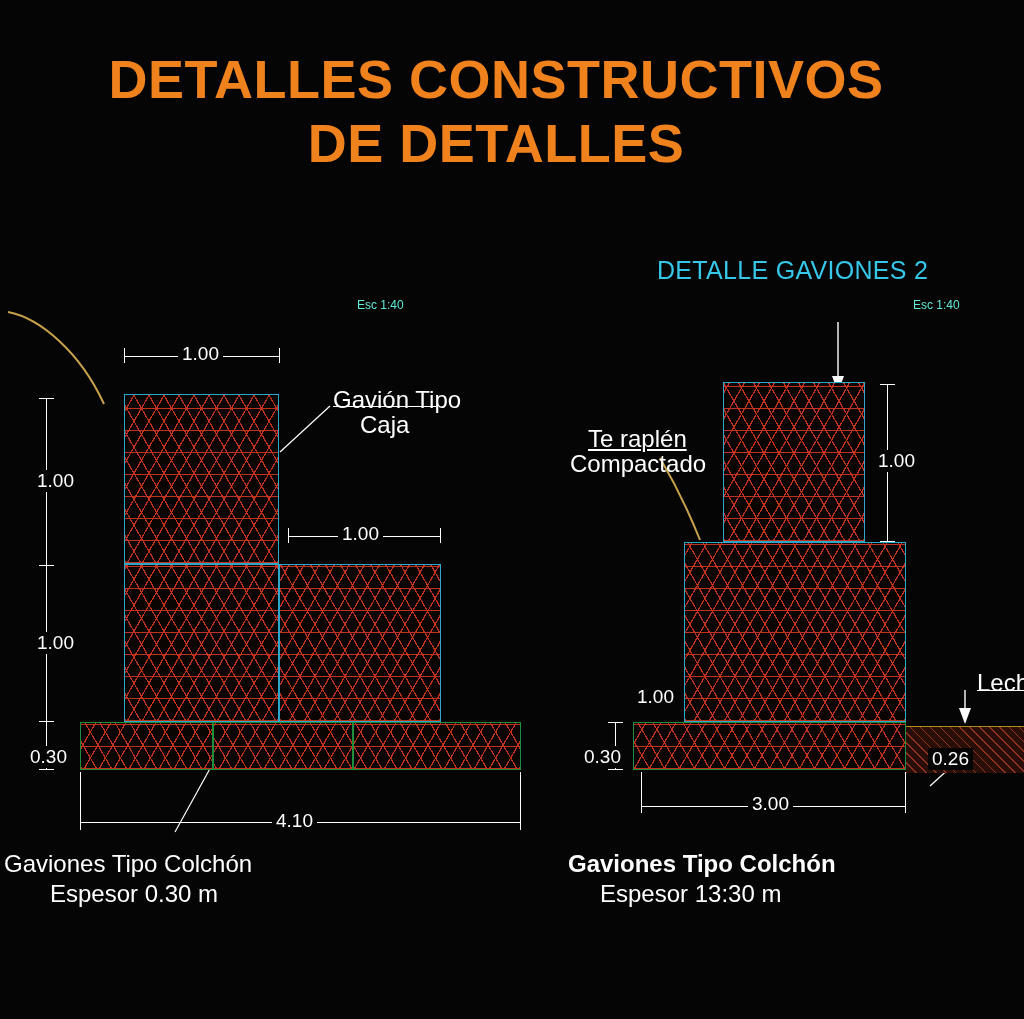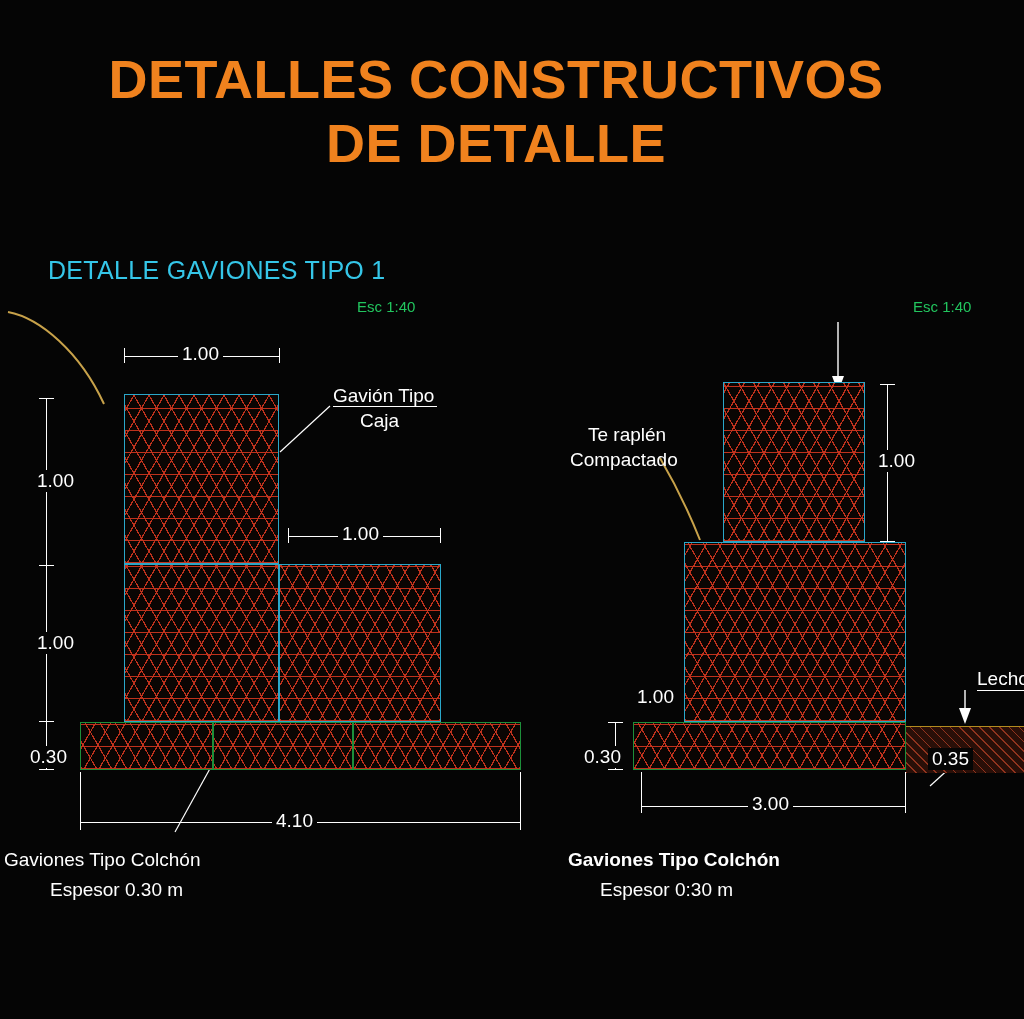--- a/index.html
+++ b/index.html
@@ -41,22 +41,22 @@
   
   .panel-title {
     position: absolute;
     color: #35c6e8;
     font-size: 25px;
     letter-spacing: 0.3px;
     white-space: nowrap;
   }
   .panel-scale {
     position: absolute;
-    color: #22c55e;
-    font-size: 15px;
+    color: #5eead4;
+    font-size: 12px;
     white-space: nowrap;
   }
 
   
   .gabion {
     position: absolute;
     border: 1.6px solid #2aa7c9;
     background-color: #0a0503;
     background-image:
       repeating-linear-gradient(60deg, rgba(200,52,30,.95) 0 1.2px, transparent 1.2px 13px),
@@ -113,46 +113,46 @@
     position: absolute;
     color: #ffffff;
     font-size: 19px;
     white-space: nowrap;
     background: #050505;
     padding: 0 4px;
   }
   .note {
     position: absolute;
     color: #ffffff;
-    font-size: 19px;
+    font-size: 24px;
     line-height: 1.3;
     white-space: nowrap;
   }
   .note.bold { font-weight: bold; }
   svg.overlay {
     position: absolute;
     left: 0; top: 0;
     width: 1024px;
     height: 1019px;
     pointer-events: none;
   }
 </style>
 </head>
 <body>
 
 <div class="stage">
 
   <div class="title">
     <span class="l1">DETALLES CONSTRUCTIVOS</span>
-    <span class="l2">DE DETALLE</span>
+    <span class="l2">DE DETALLES</span>
   </div>
 
-  <div class="panel-title" style="left:48px; top:256px;">DETALLE GAVIONES TIPO 1</div>
   <div class="panel-scale" style="left:357px; top:298px;">Esc 1:40</div>
 
+  <div class="panel-title" style="left:657px; top:256px;">DETALLE GAVIONES 2</div>
   <div class="panel-scale" style="left:913px; top:298px;">Esc 1:40</div>
 
   <svg class="overlay">
     <path d="M 8 312 C 40 318, 80 352, 104 404" stroke="#c8a24a" stroke-width="2" fill="none"></path>
 
     <path d="M 330 406 L 280 452" stroke="#ffffff" stroke-width="1.2" fill="none"></path>
 
     <path d="M 175 832 L 212 765" stroke="#ffffff" stroke-width="1.2" fill="none"></path>
 
     <path d="M 838 322 L 838 384" stroke="#ffffff" stroke-width="1.4" fill="none"></path>
@@ -233,24 +233,24 @@
   <div class="tick-h" style="left:608px; top:769px;"></div>
   <div class="dim-label" style="left:580px; top:746px;">0.30</div>
 
   <div class="dim-h" style="left:641px; top:806px; width:265px;"></div>
   <div class="tick" style="left:641px; top:798px;"></div>
   <div class="tick" style="left:905px; top:798px;"></div>
   <div class="dim-v" style="left:641px; top:772px; height:34px;"></div>
   <div class="dim-v" style="left:905px; top:772px; height:34px;"></div>
   <div class="dim-label" style="left:748px; top:793px;">3.00</div>
 
-  <div class="dim-label" style="left:928px; top:748px;">0.35</div>
-
-  <div class="note" style="left:588px; top:423px;">Te raplén</div>
+  <div class="dim-label" style="left:928px; top:748px;">0.26</div>
+
+  <div class="note" style="left:588px; top:423px;text-decoration:underline;">Te raplén</div>
   <div class="note" style="left:570px; top:448px;">Compactado</div>
 
   <div class="note" style="left:977px; top:667px;">Lecho</div>
   <div class="dim-h" style="left:977px; top:690px; width:47px;"></div>
 
   <div class="note bold" style="left:568px; top:848px;">Gaviones Tipo Colchón</div>
-  <div class="note" style="left:600px; top:878px;">Espesor 0:30 m</div>
+  <div class="note" style="left:600px; top:878px;">Espesor 13:30 m</div>
 
 </div>
 
 </body></html>

